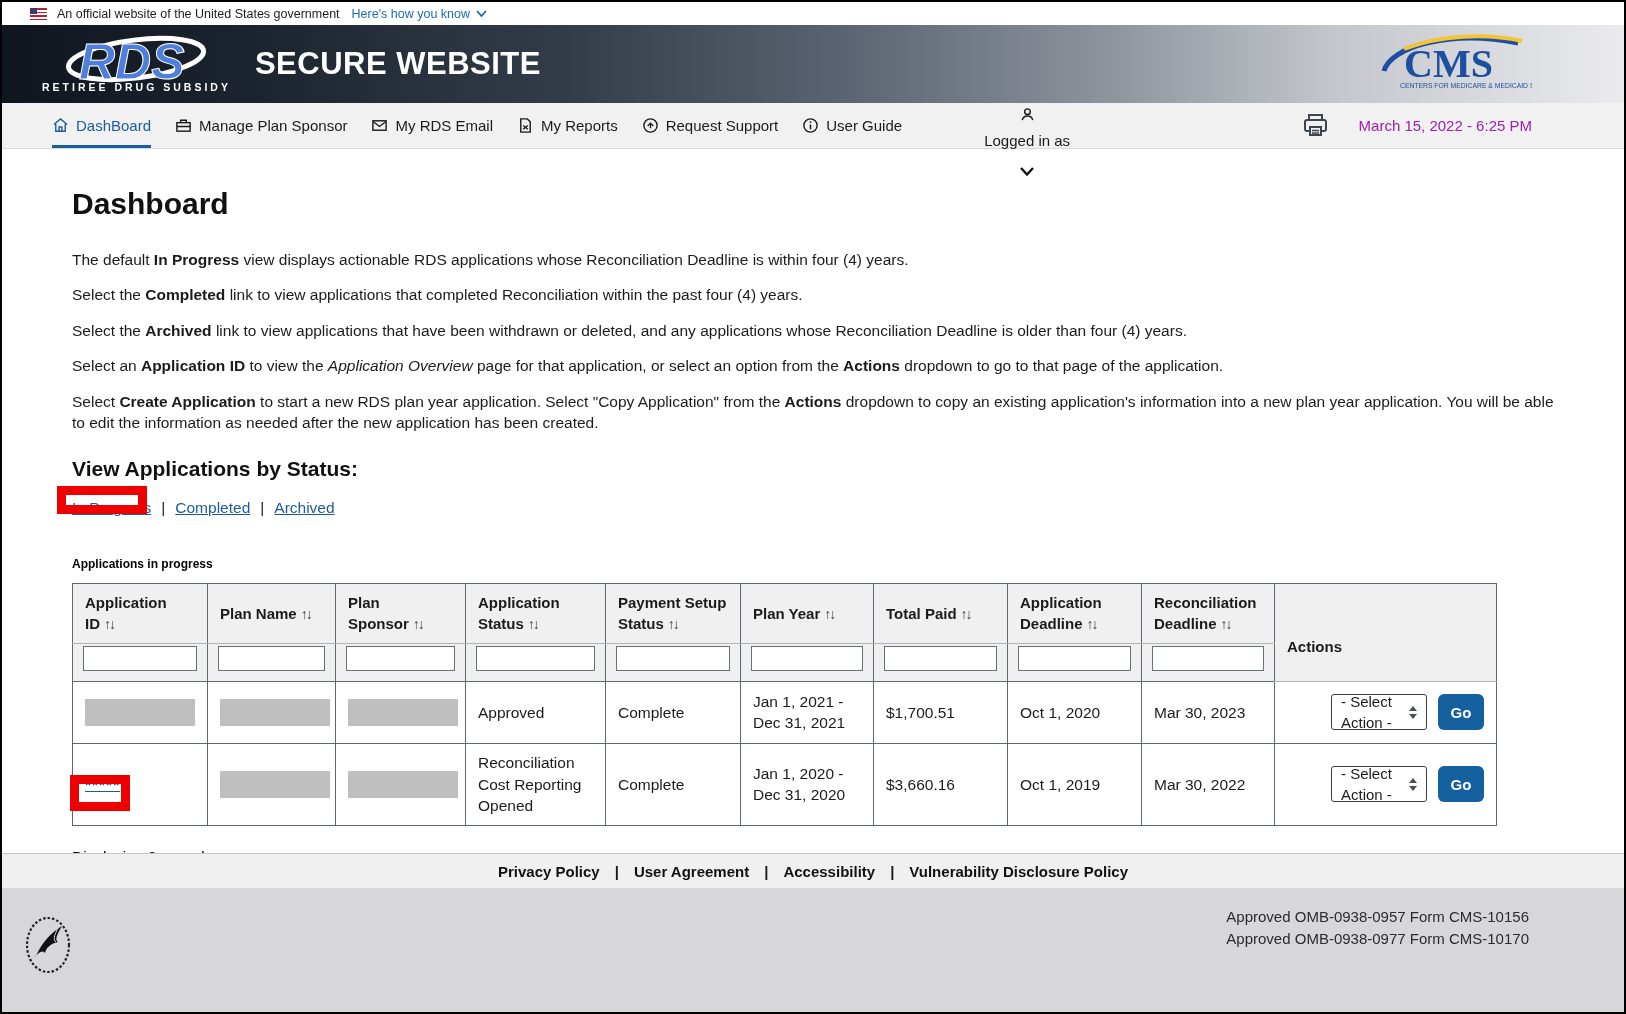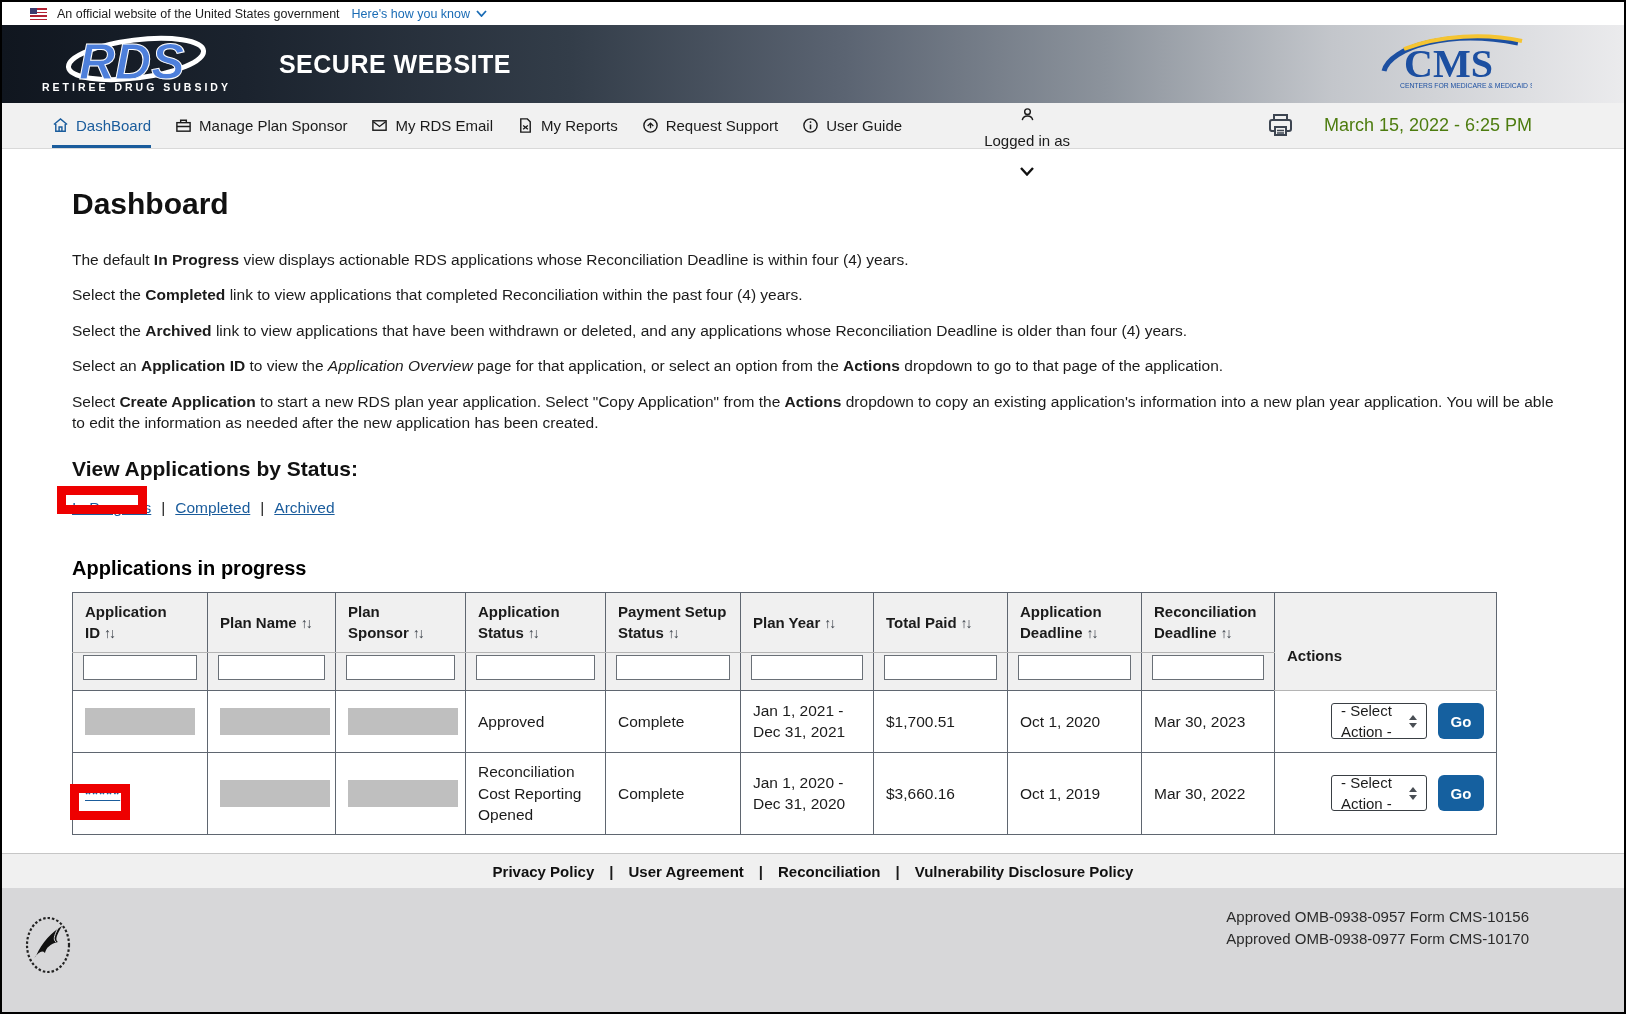--- a/index.html
+++ b/index.html
@@ -10,47 +10,47 @@
   .gov-banner { height:23px; background:#fff; display:flex; align-items:center; padding-left:28px; font-size:12.5px; color:#1b1b1b; flex:0 0 auto; }
   .flag { width:17px; height:12px; background:repeating-linear-gradient(180deg,#b22234 0 1.8px,#fff 1.8px 3.6px); position:relative; margin-right:10px; }
   .flag::after { content:''; position:absolute; left:0; top:0; width:7px; height:6px; background:#3c3b6e; }
   .banner-link { color:#1a6cb5; margin-left:12px; text-decoration:none; display:flex; align-items:center; gap:6px; }
 
   
   .site-header { height:78px; flex:0 0 auto; display:flex; align-items:center; position:relative;
     background:linear-gradient(90deg,#10161f 0%,#1b232e 15%,#333d49 35%,#5b6472 52%,#8c939c 68%,#c3c6cb 82%,#ebebed 100%); }
   .rds-block { margin-left:40px; display:flex; flex-direction:column; align-items:center; }
   .rds-sub { color:#fff; font-size:10.5px; font-weight:700; letter-spacing:3px; margin-top:-6px; white-space:nowrap; }
-  .site-title { color:#fff; font-size:25px; font-weight:700; letter-spacing:0.5px; margin-left:48px; }
+  .site-title { color:#fff; font-size:31px; font-weight:700; letter-spacing:0.5px; margin-left:24px; }
   .cms-block { margin-left:auto; margin-right:92px; }
 
   
   .nav { height:46px; flex:0 0 auto; background:#f1f1f1; display:flex; align-items:stretch; padding:0 92px 0 50px; border-bottom:1px solid #d9d9d9; font-size:15px; }
   .nav-left { display:flex; gap:24px; align-items:stretch; }
   .nav-item { display:flex; align-items:center; gap:7px; color:#1b1b1b; text-decoration:none; border-bottom:3px solid transparent; padding-top:3px; cursor:pointer; }
   .nav-item.active { color:#1a5c9c; border-bottom-color:#1a5c9c; }
   .nav-item svg { flex:0 0 auto; }
   .logged-in { display:flex; align-items:center; gap:9px; margin-left:6px;flex-direction:column; }
   .login-redact { width:190px; height:26px; background:#c2c2c4; }
   .nav-right { margin-left:auto; display:flex; align-items:center; gap:30px; }
-  .nav-date { font-size:18px; color:#4d7c0f; white-space:nowrap; }
+  .nav-date { font-size:15px; color:#a21caf; white-space:nowrap; }
 
   
   main { flex:1 1 auto; padding:26px 70px 0; overflow:hidden; }
   h1 { font-size:30px; font-weight:700; color:#111; margin:12px 0 28px; }
   p.desc { font-size:15.5px; color:#1b1b1b; line-height:1.38; margin:0 0 14px; }
   h2 { font-size:21px; font-weight:700; color:#111; margin:24px 0 18px; }
   .status-links { position:relative; display:flex; align-items:center; gap:10px; font-size:15.5px; width:max-content; margin-bottom:40px; }
   .status-link { color:#1a5c9c; text-decoration:underline; cursor:pointer; }
   .sep { color:#1b1b1b; }
   .annotation { position:absolute; border:9px solid #ee0000; pointer-events:none; z-index:6; }
   .red-box-1 { left:-15px; top:-13px; width:90px; height:28px; }
   .red-box-2 { left:-3px; top:31px; width:60px; height:36px; }
 
-  .table-caption { font-size:20px; font-weight:700; margin-bottom:12px; }
+  .table-caption { font-size:12px; font-weight:700; margin-bottom:12px; }
   table { border-collapse:collapse; table-layout:fixed; width:1424px; font-size:15.5px; }
   th, td { border:1px solid #5f6670; padding:8px 12px; text-align:left; color:#1b1b1b; }
   thead th { background:#f0f0f0; font-weight:700; font-size:15px; vertical-align:middle; line-height:1.4; }
   .header-row th { height:57px; border-bottom:1px solid #b4b4b4; cursor:pointer; }
   .arrows { font-weight:400; font-size:14px; color:#3d434b; letter-spacing:-2px; margin-left:4px; }
   .actions-th { vertical-align:bottom; padding-bottom:24px; border-bottom:1px solid #5f6670; cursor:default; }
   .filter-row th { height:37px; padding:2px 10px 10px; }
   .filter-row input { width:100%; height:25px; border:1px solid #6a7077; background:#fff; font-size:14px; padding:0 5px; }
   tbody td { height:62px; background:#fff; vertical-align:middle; line-height:1.4; }
   .redact { width:110px; height:27px; background:#bfbfbf; }
@@ -299,21 +299,21 @@
 
     <div class="records">Displaying 2 records.</div>
 
   </main>
 
   <div class="footer-links">
     <a>Privacy Policy</a>
     <span class="sep">|</span>
     <a>User Agreement</a>
     <span class="sep">|</span>
-    <a>Reconciliation</a>
+    <a>Accessibility</a>
     <span class="sep">|</span>
     <a>Vulnerability Disclosure Policy</a>
   </div>
 
   <footer class="bottom-footer">
     <svg class="hhs-logo" width="62" height="66" viewBox="0 0 62 66">
       <ellipse cx="30" cy="33" rx="21" ry="27" fill="none" stroke="#222" stroke-width="2.2" stroke-dasharray="2.5 2"></ellipse>
       <path d="M18 44 C 24 30, 34 20, 44 14 C 38 24, 37 28, 40 30 C 32 32, 28 36, 27 41 C 24 38, 21 40, 16 46 Z" fill="#111"></path>
       <path d="M40 16 C 36 24, 35 28, 38 30" fill="none" stroke="#d7d7d9" stroke-width="1"></path>
     </svg>

